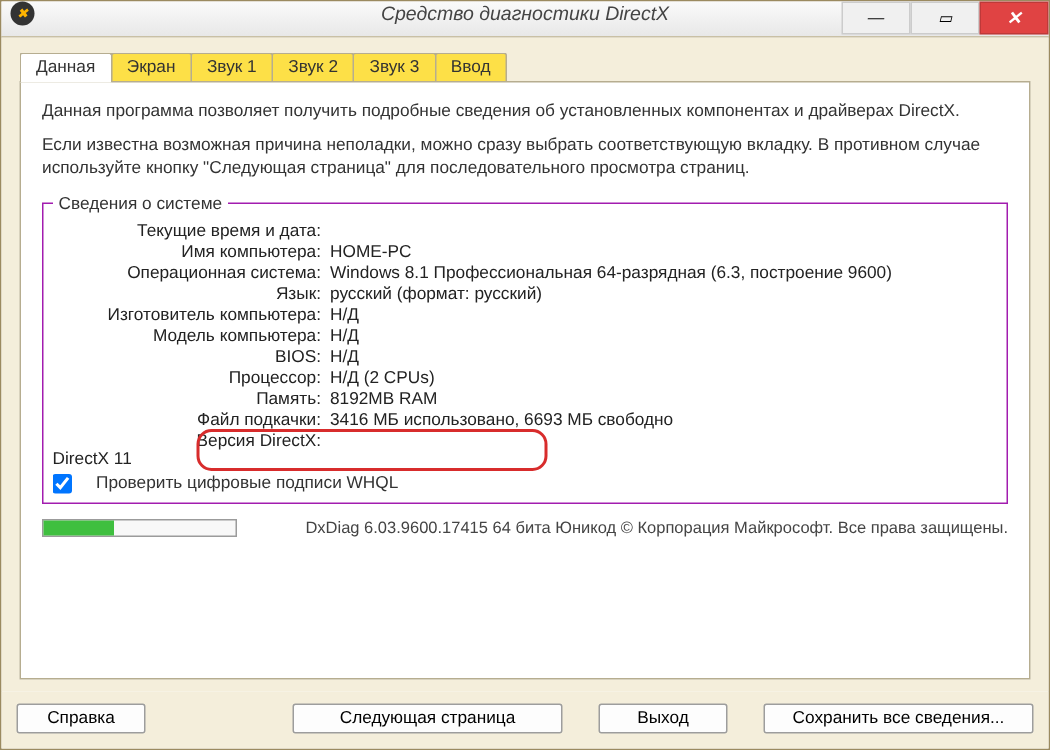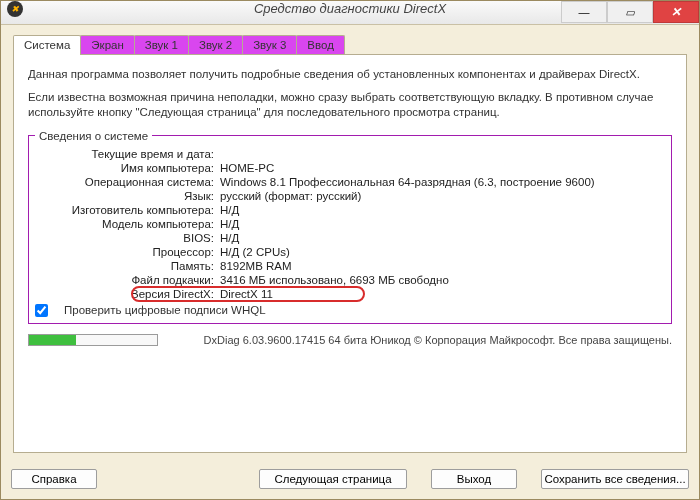--- a/index.html
+++ b/index.html
@@ -10,59 +10,59 @@
   .title-icon::after { content:"✖"; font-size:9px; color:#ffb400; }
   .title-text { position:absolute; left:0; right:0; text-align:center; font-size: 13px; color: #444; pointer-events:none; }
   .winbtns { margin-left: auto; display: flex; height: 22px; }
   .winbtn { width: 46px; height: 22px; border: 1px solid rgba(0,0,0,0.15); background:#f0f0f0; display:flex; align-items:center; justify-content:center; font-size:12px; cursor:pointer; }
   .winbtn.min::after{content:"—"; font-size:11px;}
   .winbtn.max::after{content:"▭"; font-size:10px;}
   .winbtn.close { background:#e04343; color:#fff; }
   .winbtn.close::after{content:"✕"; font-weight:bold;}
   .client { flex:1; background:#f4eedb; padding: 10px 12px 8px 12px; display:flex; flex-direction:column; overflow:hidden; }
   .tabs { display:flex; gap:0; margin-bottom:-1px; }
-  .tab { font-size:11.5px; padding:3px 10px 4px 10px; background:#d946ef; border:1px solid #b6ad90; border-bottom:none; border-top-left-radius:2px; border-top-right-radius:2px; cursor:pointer; color:#333; }
+  .tab { font-size:11.5px; padding:3px 10px 4px 10px; background:#fde047; border:1px solid #b6ad90; border-bottom:none; border-top-left-radius:2px; border-top-right-radius:2px; cursor:pointer; color:#333; }
   .tab + .tab { margin-left:-1px; }
   .tab.active { background:#fff; position:relative; z-index:2; }
   .panel { flex:1; background:#fff; border:1px solid #b6ad90; padding:8px 14px 6px 14px; font-size:11.5px; color:#333; overflow:hidden; display:flex; flex-direction:column; }
   .para { margin:4px 0; line-height:1.3; }
   fieldset { border:1px solid #a21caf; margin:6px 0 4px 0; padding:4px 6px 6px 6px; }
   legend { font-size:11.5px; padding:0 4px; }
   .row { display:flex; margin:2px 0; }
   .lbl { width:185px; text-align:right; padding-right:6px; color:#222; }
   .val { flex:1; color:#222; }
-  .row.hilite { position:relative; }
+  .row.hilite { position:relative;flex-direction:column; }
   .row.hilite::before { content:""; position:absolute; left:96px; right:auto; width:230px; top:-2px; bottom:-2px; border:2px solid #d82c2c; border-radius:10px; pointer-events:none; }
   .whql-row { display:flex; align-items:center; gap:16px; margin-top:4px; }
   .whql-row input { margin:0; }
   .progress { width:130px; height:12px; border:1px solid #9b9b9b; background:#f8f8f8; margin-top:6px; position:relative; }
   .progress-bar { height:100%; width:37%; background:#3fbf3f; }
   .footer-info { font-size:11px; color:#444; margin-top:-12px; text-align:right; }
   .btn-row { display:flex; gap:24px; padding:8px 10px 10px 10px; background:#f4eedb; }
   .spacer { flex:1; }
-  .btnw { font-size:11.5px; padding:3px 0; width:148px; background:#fdfdfd; border:1px solid #9d9d9d; border-radius:2px; cursor:pointer; }
+  .btnw { font-size:11.5px; padding:3px 0; width:180px; background:#fdfdfd; border:1px solid #9d9d9d; border-radius:2px; cursor:pointer; }
   .btnw.sm { width:86px; }
 </style>
 </head>
 <body>
 
 <div class="window">
   <div class="titlebar">
     <div class="title-icon"></div>
     <div class="title-text">Средство диагностики DirectX</div>
     <div class="winbtns">
       <div class="winbtn min"></div>
       <div class="winbtn max"></div>
       <div class="winbtn close"></div>
     </div>
   </div>
 
   <div class="client">
     <div class="tabs" id="tabs">
-        <div class="tab active">Система</div>
+        <div class="tab active">Данная</div>
         <div class="tab">Экран</div>
         <div class="tab">Звук 1</div>
         <div class="tab">Звук 2</div>
         <div class="tab">Звук 3</div>
         <div class="tab">Ввод</div>
       </div>
     <div class="panel">
       <div class="para">Данная программа позволяет получить подробные сведения об установленных компонентах и драйверах DirectX.</div>
       <div class="para">Если известна возможная причина неполадки, можно сразу выбрать соответствующую вкладку. В противном случае используйте кнопку "Следующая страница" для последовательного просмотра страниц.</div>
 

